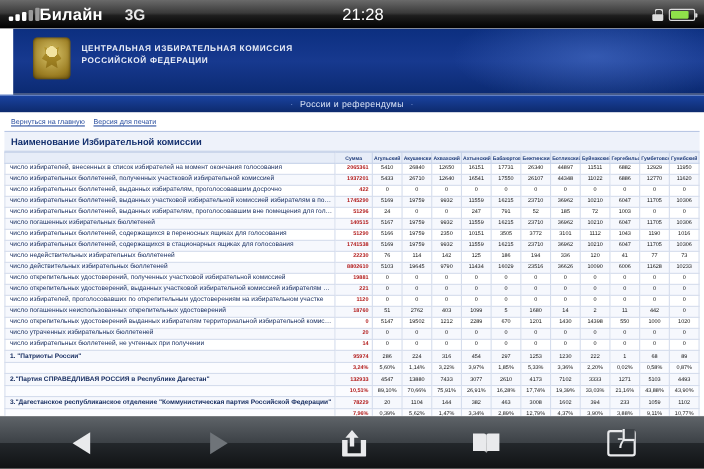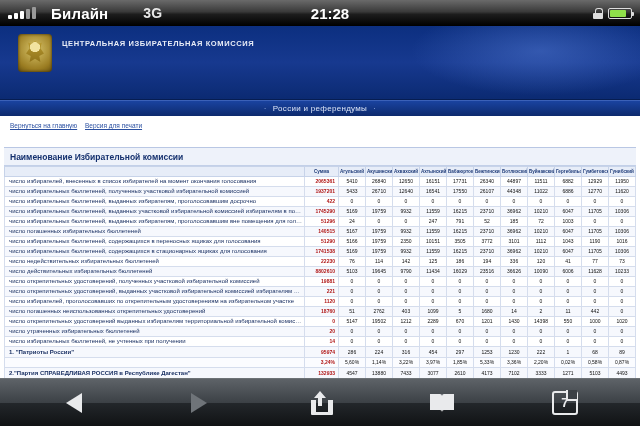--- a/index.html
+++ b/index.html
@@ -20,34 +20,34 @@
   
   .statusbar {
     position: relative;
     height: 26px;
     background: linear-gradient(to bottom, #6a6a6a 0%, #3a3a3a 45%, #1d1d1d 55%, #000 100%);
     color: #fff;
     display: flex;
     align-items: center;
     padding: 0 8px;
   }
-  .sb-left { display: flex; align-items: center; gap: 15px; }
+  .sb-left { display: flex; align-items: center; gap: 0; }
   .signal { display: flex; align-items: flex-end; gap: 2px; height: 12px; }
   .signal i { display: block; width: 4px; background: #fff; border-radius: 1px; }
   .signal i:nth-child(1){ height: 4px; }
   .signal i:nth-child(2){ height: 6px; }
   .signal i:nth-child(3){ height: 8px; }
   .signal i:nth-child(4){ height: 10px; background:#9a9a9a; }
   .signal i:nth-child(5){ height: 12px; background:#9a9a9a; }
   .carrier { font-size: 15px; font-weight: bold; letter-spacing: .2px; }
   .netmode { font-size: 14px; font-weight: bold; color: #e8e8e8; margin-left: 20px; }
   .sb-center {
     position: absolute; left: 0; right: 0; top: 0; bottom: 0;
     display: flex; align-items: center; justify-content: center;
-    font-size: 15px; font-weight: bold; pointer-events: none; margin-left: 20px;
+    font-size: 15px; font-weight: normal; pointer-events: none; margin-left: 20px;
   }
   .sb-right { margin-left: auto; display: flex; align-items: center; gap: 5px; }
   .lock { width: 10px; height: 11px; position: relative; }
   .lock:before{
     content:""; position:absolute; left:2px; top:0; width:6px; height:5px;
     border:1.5px solid #ddd; border-bottom:none; border-radius:3px 3px 0 0;
   }
   .lock:after{
     content:""; position:absolute; left:0; bottom:0; width:10px; height:6px;
     background:#ddd; border-radius:1px;
@@ -65,24 +65,25 @@
   
   .page {
     position: relative;
     height: 352px;
     background: #fff;
     overflow: hidden;
   }
 
   .banner {
     position: relative;
-    height: 74px;
+    height: 60px;
     background: linear-gradient(to bottom, #0c2f80 0%, #17398f 50%, #0b2a72 100%);
     border-bottom: 1px solid #061d52;
     overflow: hidden;
+    margin-left: 12px;
   }
   .banner .emblem {
     position: absolute; left: 18px; top: 8px;
     width: 34px; height: 38px;
     background: radial-gradient(circle at 50% 40%, #d8c46b, #9b7d22 70%, #6c5411 100%);
     border-radius: 4px;
     box-shadow: inset 0 0 3px #3c2d06;
   }
   .banner .emblem:after{
     content:"";
@@ -112,21 +113,21 @@
   .bluebar .sep { color:#8fa8dd; margin: 0 6px; }
 
   .tinylinks {
     padding: 6px 10px 4px 10px;
     font-size: 6.5px;
     color: #2a4fa0;
   }
   .tinylinks span { margin-right: 6px; text-decoration: underline; }
 
   .tablewrap {
-    margin: 14px 4px 0 4px;
+    margin: 0 4px 0 4px;
     border-top: 1px solid #b9c7e4;
     background: #fff;
   }
   .tbl-title {
     font-size: 8.5px; font-weight: bold; color: #14306e;
     padding: 4px 6px 3px 6px;
     background: #eef2fa;
     border-bottom: 1px solid #c3d0e8;
   }
   table.grid {
@@ -242,20 +243,21 @@
     </div>
   </div>
 
   <div class="page">
 
     <div class="banner">
       <div class="glow"></div>
       <div class="emblem"></div>
       <div class="org">
         <b>ЦЕНТРАЛЬНАЯ ИЗБИРАТЕЛЬНАЯ КОМИССИЯ</b>
+        <b>РОССИЙСКОЙ ФЕДЕРАЦИИ</b>
       </div>
     </div>
 
     <div class="bluebar">
       <span class="sep">·</span>
       <span>России и референдумы</span>
       <span class="sep">·</span>
     </div>
 
     <div class="tinylinks">

